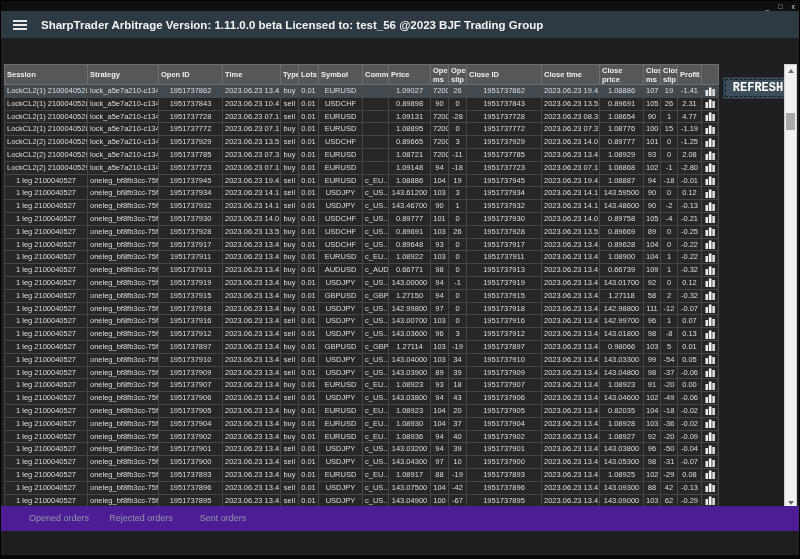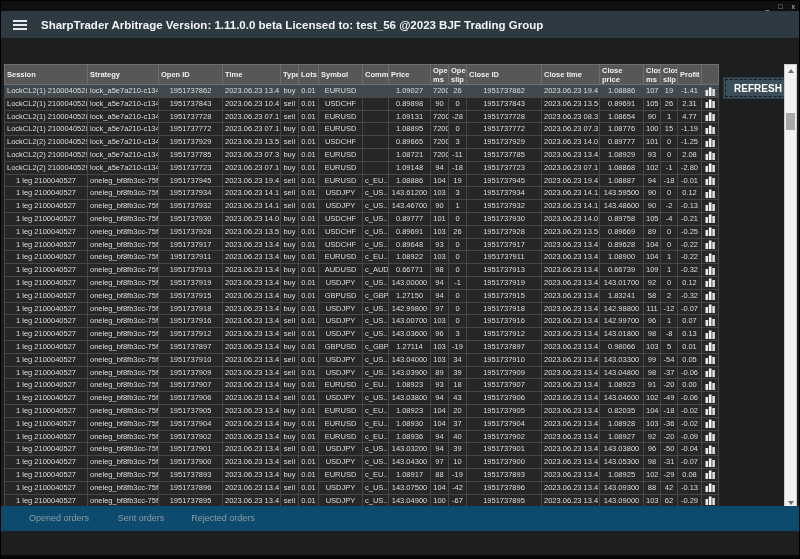--- a/index.html
+++ b/index.html
@@ -21,23 +21,23 @@
   .cblabel{position:absolute;top:43px;color:#e4e7e8;font-size:8px;white-space:nowrap;}
   .combo{position:absolute;top:40px;height:17px;box-sizing:border-box;font-size:8px;color:#101010;
          padding:0 14px 0 3px;display:flex;align-items:center;white-space:nowrap;overflow:hidden;}
   .combo .caret{position:absolute;right:4px;top:7px;width:0;height:0;
          border-left:3px solid transparent;border-right:3px solid transparent;border-top:4px solid #3b4a52;}
   .combo1{left:67px;width:181px;background:#aad4e8;border:1px solid #5e95af;}
   .combo2{left:307px;width:163px;background:#fdfdfd;border:1px solid #9aa0a3;}
   .ticketinput{position:absolute;left:556px;top:40px;width:146px;height:17px;box-sizing:border-box;
          background:#252728;border:1px solid #8d9498;color:#e0e0e0;font-size:8px;padding:0 3px;
          font-family:"Liberation Sans",sans-serif;}
-  .btn{background:#3c4e59;color:#fff;font-weight:bold;font-size:10px;text-align:center;
+  .btn{background:#3c4e59;color:#fff;font-weight:bold;font-size:12px;text-align:center;
        border:1px solid #2a3942;outline:1px dashed #141d22;outline-offset:-3px;cursor:default;
-       display:flex;align-items:center;justify-content:center;font-family:Liberation Sans, sans-serif;}
+       display:flex;align-items:center;justify-content:center;font-family:Liberation Mono, monospace;}
   .refreshbtn{position:absolute;left:722px;top:39px;width:68px;height:20px;}
   
   .tablewrap{position:absolute;left:3px;top:63px;width:716px;height:446px;overflow:hidden;background:#1e2021;}
   table{border-collapse:collapse;table-layout:fixed;width:714px;}
   th{background:#575757;color:#f0f0f0;font-size:7.5px;font-weight:bold;border:1px solid #6e6e6e;
      padding:0 2px;height:19px;text-align:left;overflow:hidden;}
   td{background:#272727;color:#dedede;font-size:7.5px;border:1px solid #474747;padding:0 2px;
      height:11.8px;line-height:11.8px;white-space:nowrap;overflow:hidden;}
   tr.selected td{background:#424a4f;}
   .al{text-align:left}.ac{text-align:center}
@@ -46,21 +46,21 @@
   
   .vscroll{position:absolute;left:783px;top:63px;width:13px;height:446px;background:#f2f2f2;border:1px solid #cfcfcf;box-sizing:border-box;}
   .vs-btn{position:absolute;left:0;width:11px;height:12px;background:#f2f2f2;display:flex;align-items:center;justify-content:center;}
   .vs-up{top:0;}.vs-down{bottom:0;}
   .tri-up{width:0;height:0;border-left:3px solid transparent;border-right:3px solid transparent;border-bottom:4px solid #6c6c6c;}
   .tri-down{width:0;height:0;border-left:3px solid transparent;border-right:3px solid transparent;border-top:4px solid #6c6c6c;}
   .vs-thumb{position:absolute;left:1px;top:48px;width:9px;height:17px;background:#a9a9a9;}
   
   .footer{position:absolute;left:0;top:509px;width:100%;height:20px;background:#1c1e1f;}
   
-  .tabbar{position:absolute;left:0;top:505px;width:100%;height:25px;background:#0c4a6e;display:flex;align-items:stretch;padding-left:18px;box-sizing:border-box;}
+  .tabbar{position:absolute;left:0;top:505px;width:100%;height:25px;background:#4c1d95;display:flex;align-items:stretch;padding-left:18px;box-sizing:border-box;}
   .tab{width:80px;margin-right:2px;display:flex;align-items:center;justify-content:center;
        color:#8f9ba1;font-size:9px;white-space:nowrap;cursor:default;border-bottom:2px solid transparent;box-sizing:border-box;}
   .tab.active{color:#ffffff;border-bottom:2px solid #3fa9e0;}
   .bottomstrip{position:absolute;left:0;top:554px;width:100%;height:5px;background:#060808;}
 </style>
 </head>
 <body>
 
 <div class="window">
 
@@ -537,21 +537,21 @@
             <td class="al">2023.06.23 13.4...</td>
             <td class="ac">buy</td>
             <td class="ac">0.01</td>
             <td class="ac">GBPUSD</td>
             <td class="al">c_GBP...</td>
             <td class="ac">1.27150</td>
             <td class="ac">94</td>
             <td class="ac">0</td>
             <td class="ac">1951737915</td>
             <td class="al">2023.06.23 13.4...</td>
-            <td class="ac">1.83241</td>
+            <td class="ac">1.27118</td>
             <td class="ac">58</td>
             <td class="ac">2</td>
             <td class="ac">-0.32</td>
             <td class="iconcell"><svg class="tradeicon" viewBox="0 0 11 9" xmlns="http://www.w3.org/2000/svg">
                 <rect x="0.5" y="3" width="2.6" height="6" fill="#e9e9e9"></rect>
                 <rect x="3.9" y="0.5" width="2.6" height="8.5" fill="#f5f5f5"></rect>
                 <rect x="7.3" y="2" width="2.6" height="7" fill="#dcdcdc"></rect>
               </svg></td>
           </tr>
           <tr>
@@ -983,18 +983,18 @@
 
     
     
     
 
     
   </div>
 
   <div class="tabbar" id="tabbar">
       <div class="tab">Opened orders</div>
+      <div class="tab">Rejected orders</div>
       <div class="tab">Sent orders</div>
-      <div class="tab">Rejected orders</div>
     </div>
   <div class="bottomstrip"></div>
 
 </div>
 
 </body></html>

